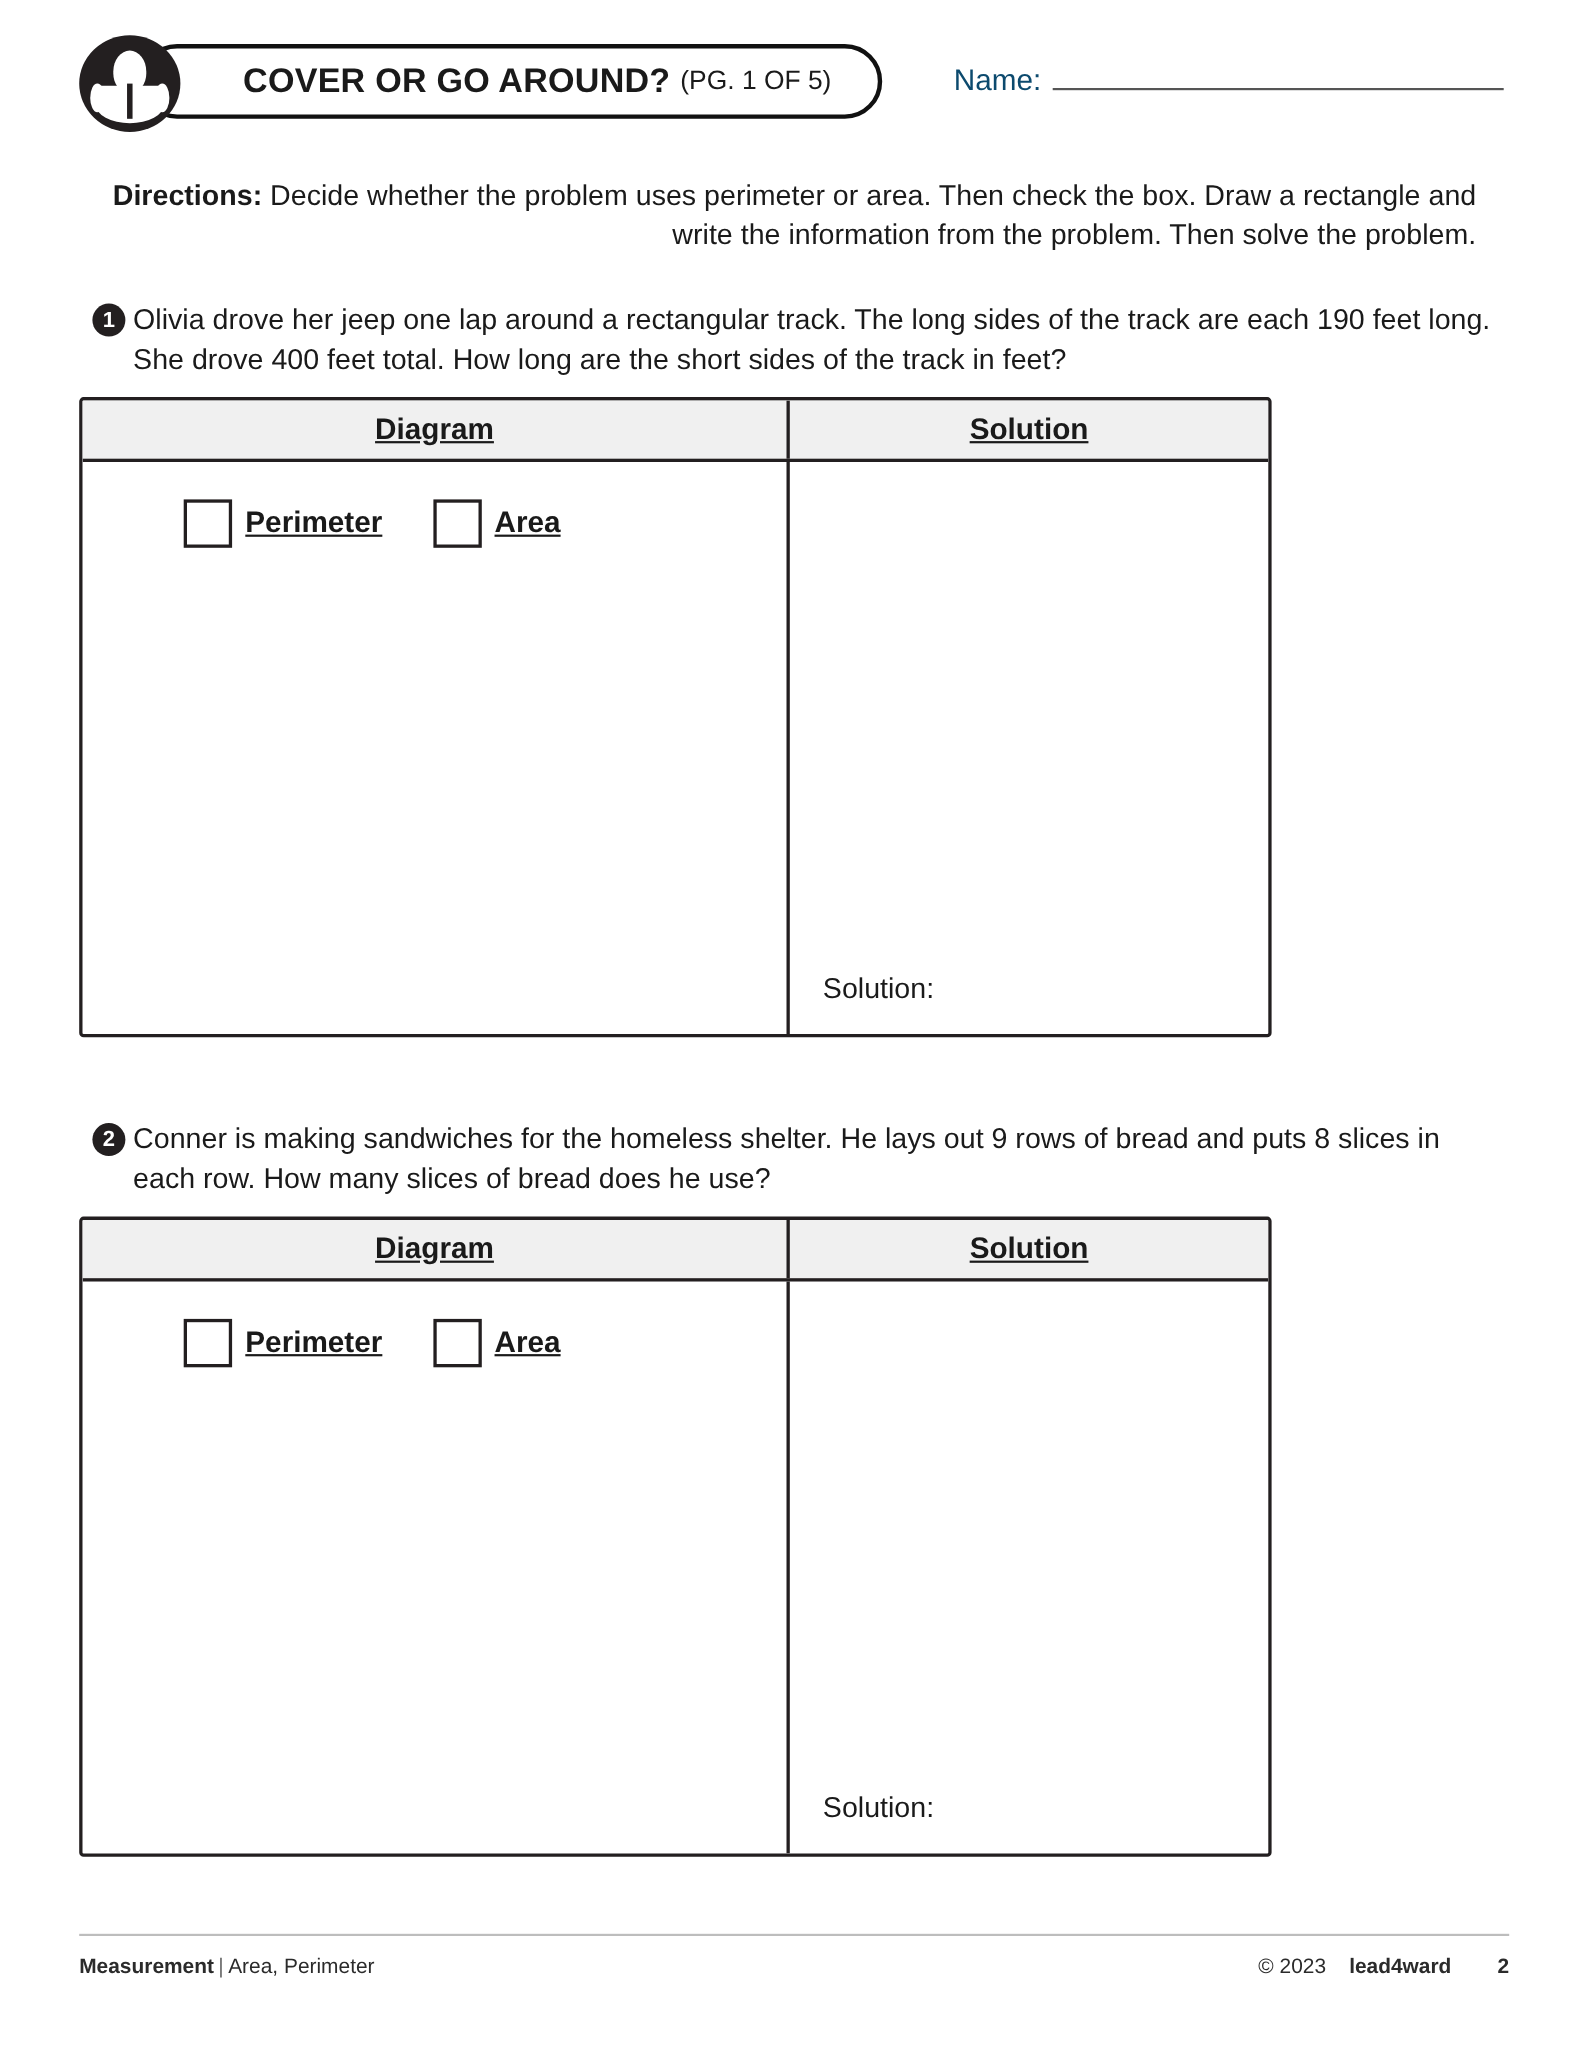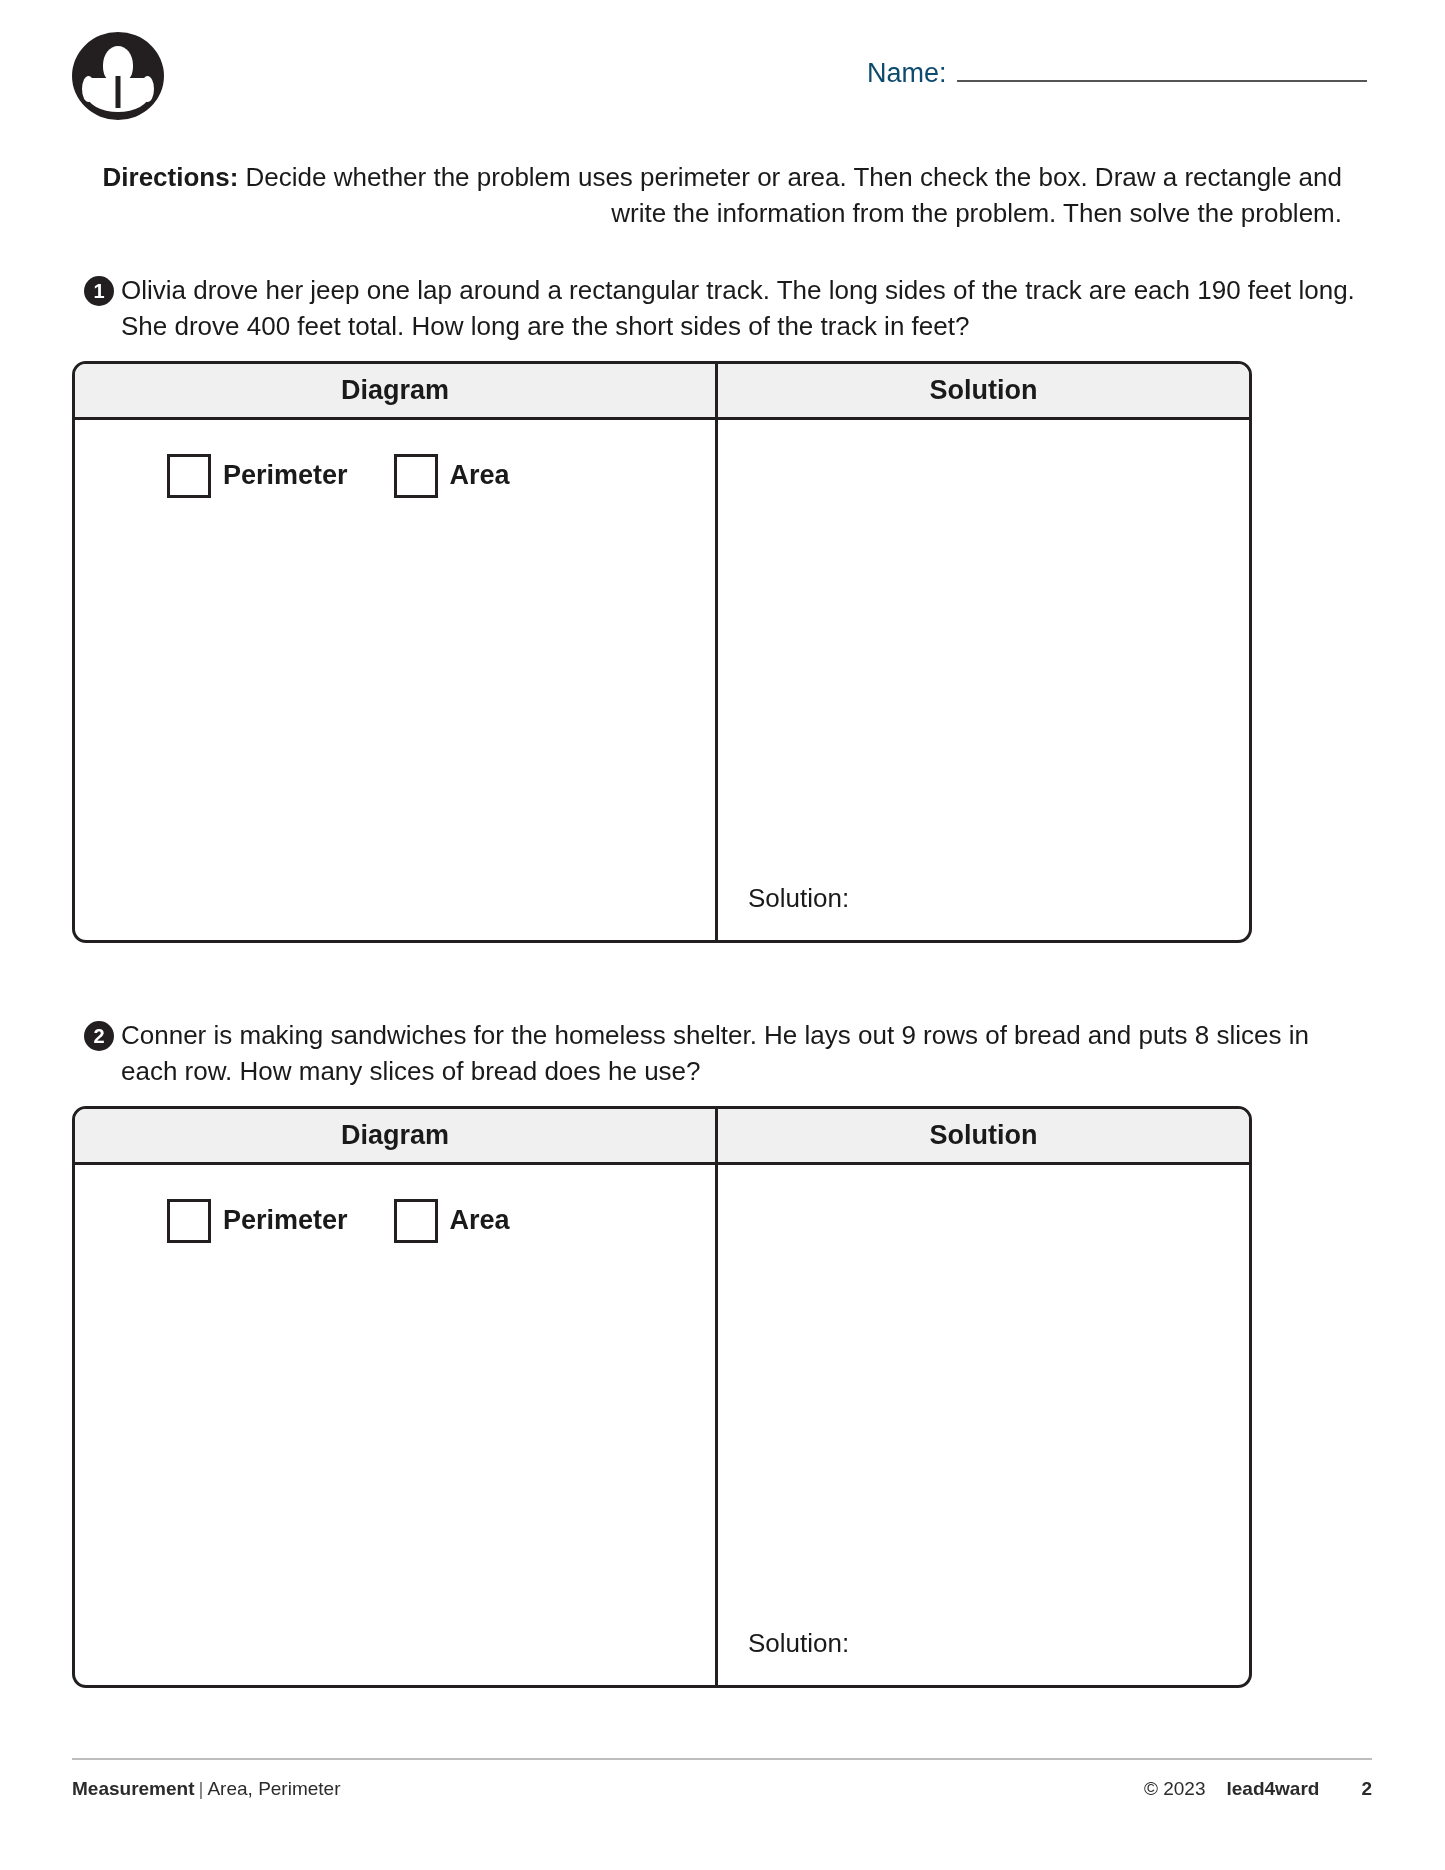--- a/index.html
+++ b/index.html
@@ -158,24 +158,25 @@
     font-size: 26px;
     line-height: 1.40;
     color: #1a1a1a;
     max-width: 1245px;
   }
 
   
   .ds-table {
     margin-top: 16px;
     border: 3px solid #231f20;
-    border-radius: 14px;
-    width: 1180px;
+    border-radius: 4px;
+    width: 1084px;
     overflow: hidden;
     background: #ffffff;
+    text-decoration: underline;
   }
   .ds-head {
     display: flex;
     background: #f0f0f0;
     border-bottom: 3px solid #231f20;
     height: 56px;
   }
   .ds-head .cell {
     display: flex;
     align-items: center;
@@ -266,20 +267,24 @@
   }
   .footer-right .brand { font-weight: bold; margin-left: 21px; }
   .footer-right .pageno { font-weight: bold; margin-left: 42px; }
 </style>
 </head>
 <body>
 
 <div class="page">
 
   <div class="header">
+    <div class="title-pill">
+      <span class="title-text">COVER OR GO AROUND?</span>
+      <span class="title-pg">(PG. 1 OF 5)</span>
+    </div>
     <div class="reader-badge">
       <div class="rb-head"></div>
       <div class="rb-arm-l"></div>
       <div class="rb-arm-r"></div>
       <div class="rb-book"></div>
       <div class="rb-spine"></div>
     </div>
     <div class="name-block">
       <span class="name-label">Name:</span>
       <span class="name-line"></span>

